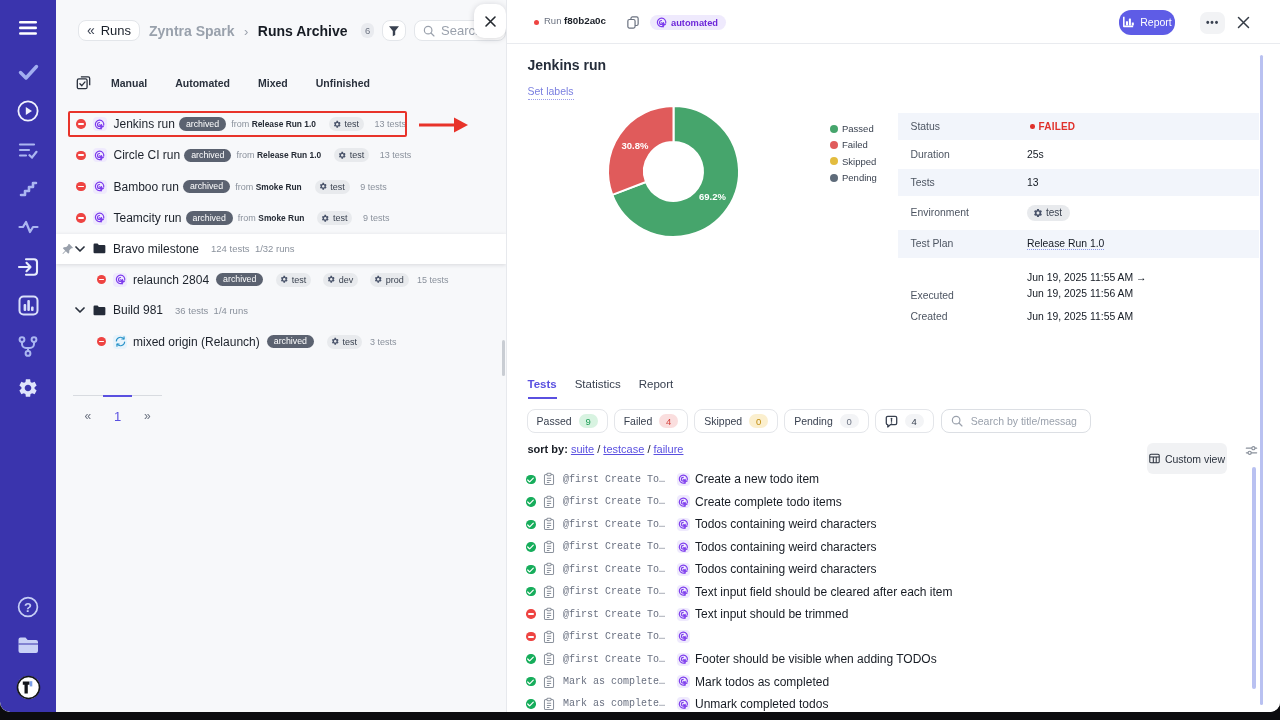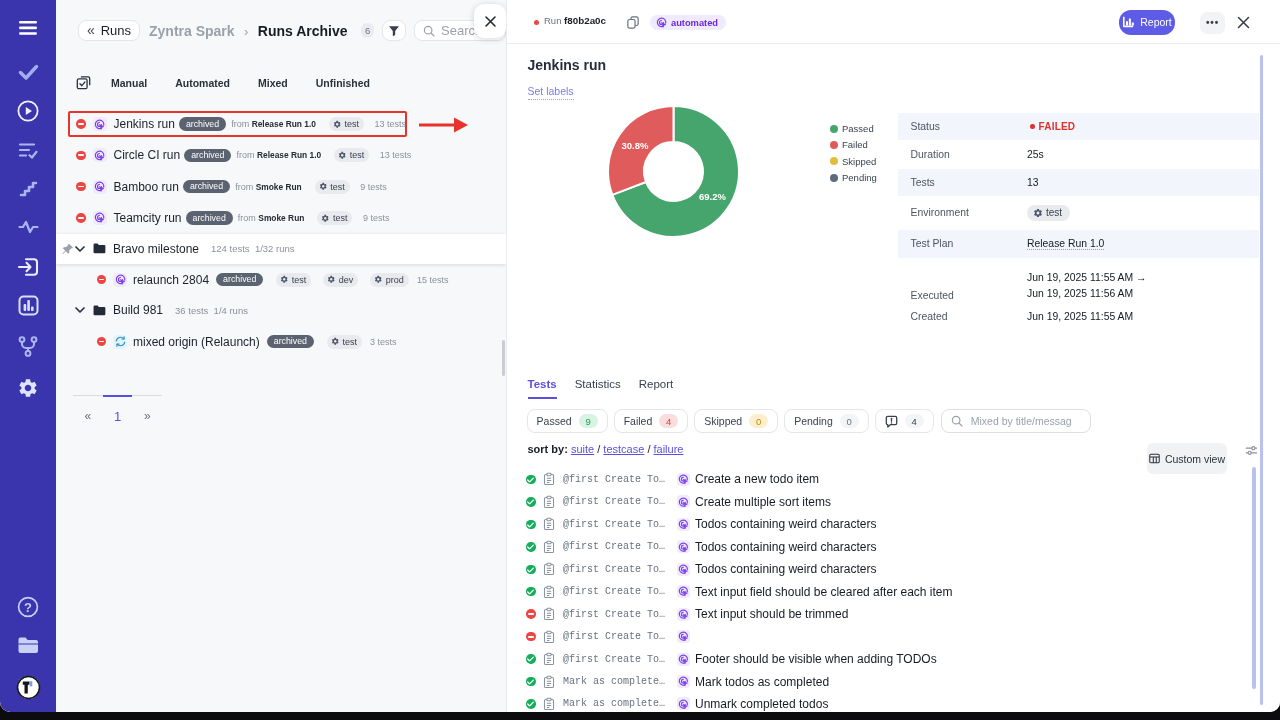--- a/index.html
+++ b/index.html
@@ -451,21 +451,21 @@
       <span class="chip" style="margin-left:0px;">
           <svg width="13" height="13" style="color:#394150">
             <use href="#bubic"></use>
           </svg>
           <span class="cnt" style="background:#F3F4F6;color:#394150;">4</span>
         </span>
       <span class="chip" style="margin-left:1px;width:150px;justify-content:flex-start;gap:8px;border-color:#DCDFE4;">
         <svg width="12" height="12" style="color:#9AA1AC;flex:none;">
             <use href="#magic"></use>
           </svg>
-        <span style="color:#9AA1AC;font-weight:400;font-size:10.5px;white-space:nowrap;overflow:hidden;">Mixed by title/messag</span>
+        <span style="color:#9AA1AC;font-weight:400;font-size:10.5px;white-space:nowrap;overflow:hidden;">Search by title/messag</span>
       </span>
     </div>
 
     <div style="position:absolute;left:20.5px;top:443px;font-size:11px;color:#171C24;font-weight:bold;">
       sort by: <span style="color:#5A50E0;font-weight:400;text-decoration:underline;">suite</span> <span style="font-weight:400;color:#171C24;">/</span> <span style="color:#5A50E0;font-weight:400;text-decoration:underline;">testcase</span> <span style="font-weight:400;color:#171C24;">/</span> <span style="color:#5A50E0;font-weight:400;text-decoration:underline;">failure</span>
     </div>
     <div style="position:absolute;left:640px;top:443px;width:80px;height:31px;background:#F1F2F4;border-radius:6px;display:flex;align-items:center;justify-content:center;gap:5px;font-size:10.5px;color:#2A313D;">
       <svg width="11" height="11" style="color:#2A313D">
           <use href="#cvic"></use>
         </svg>Custom view
@@ -507,21 +507,21 @@
         </svg>
         <div style="width:8px;flex:none"></div>
         <span class="mono" style="width:103px;flex:none;">@first Create To…</span>
         <div style="width:11px;flex:none"></div>
         <span class="ticon">
           <svg width="10.5" height="10.5" style="color:#7C3AED">
             <use href="#autoic"></use>
           </svg>
         </span>
         <div style="width:5px;flex:none"></div>
-        <span class="t-title">Create multiple sort items</span>
+        <span class="t-title">Create complete todo items</span>
       </div>
       <div class="test-row" style="top:513.2px;">
         <span class="tst-g">
           <svg width="7" height="6" viewBox="0 0 10 8" style="position:absolute;left:1.3px;top:2px;">
             <use href="#checkic"></use>
           </svg>
         </span>
         <div style="width:7.5px;flex:none"></div>
         <svg width="12" height="14" style="color:#8A919C;flex:none;">
           <use href="#clipic"></use>

